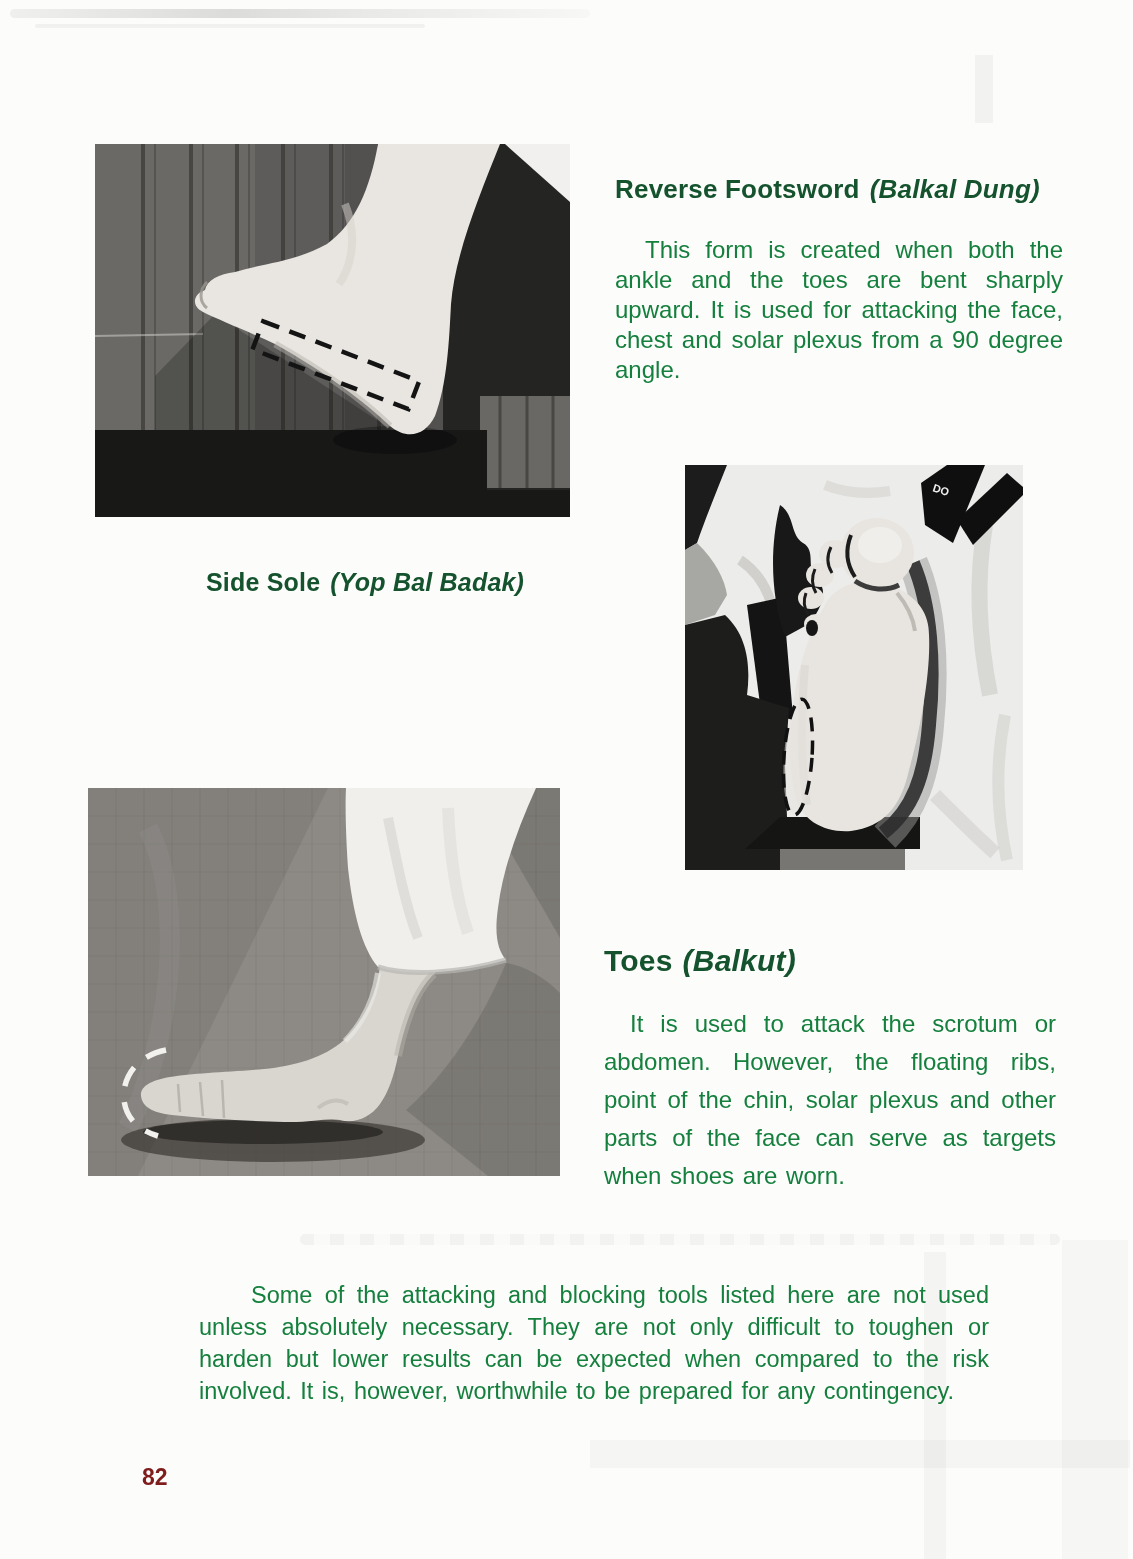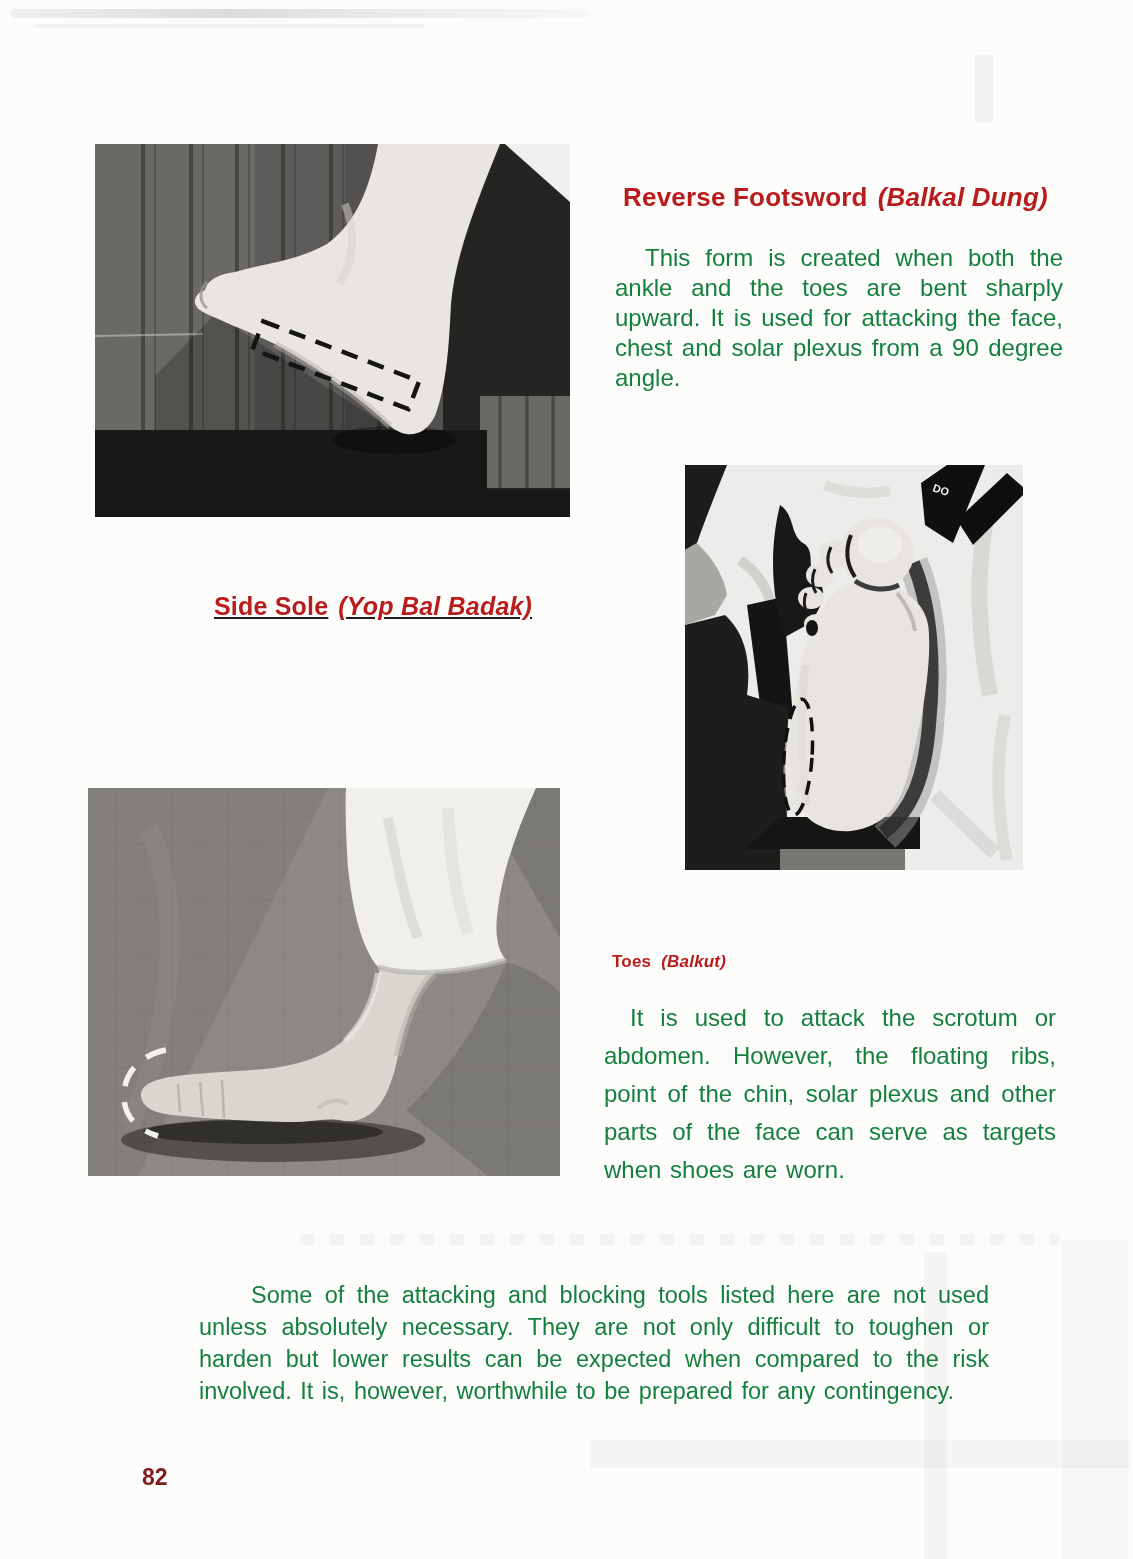--- a/index.html
+++ b/index.html
@@ -9,50 +9,50 @@
     background:#fcfcfb;
     overflow:hidden;
     font-family:"Liberation Sans","DejaVu Sans",sans-serif;
     color:#1d1d1d;
   }
   .photo{position:absolute;display:block;}
   .photo svg{display:block;width:100%;height:100%;}
 
   .txtblock{position:absolute;}
   .sec-head{
-    margin:8px;
+    margin:0;
     font-size:26px;
     font-weight:700;
-    color:#b91c1c;
+    color:#14532d;
     letter-spacing:.2px;
     white-space:nowrap;
   }
   .sec-head .term{font-style:italic;font-weight:600;margin-left:10px;}
   .sec-head .term-roman{font-style:normal;font-weight:400;margin-left:8px;}
   .body-p{
     margin:0;
     font-size:24px;
     line-height:30px;
     text-align:justify;
     color:#15803d;
     word-spacing:2px;
   }
   .indent30{text-indent:30px;}
   .indent26{text-indent:26px;}
   .indent52{text-indent:52px;}
 
   #blk-reverse{left:615px;top:174px;width:448px;}
   #blk-reverse .body-p{margin-top:30px;}
 
-  #blk-sidesole{left:206px;top:584px;width:454px;text-decoration:underline;}
+  #blk-sidesole{left:206px;top:568px;width:454px;}
   #blk-sidesole .sec-head{font-size:25px;}
   #blk-sidesole .body-p{margin-top:28px;font-size:23.5px;}
 
   #blk-toes{left:604px;top:944px;width:452px;}
-  #blk-toes .sec-head{font-size:17px;}
+  #blk-toes .sec-head{font-size:30px;}
   #blk-toes .body-p{margin-top:27px;line-height:38px;}
 
   #blk-misc{left:199px;top:1248px;width:790px;}
   #blk-misc .sec-head{font-size:27px;}
   #blk-misc .body-p{margin-top:31px;font-size:23.5px;line-height:32px;}
 
   #photo-reverse{left:95px;top:144px;width:475px;height:373px;}
   #photo-sidesole{left:685px;top:465px;width:338px;height:405px;}
   #photo-toes{left:88px;top:788px;width:472px;height:388px;}
 

